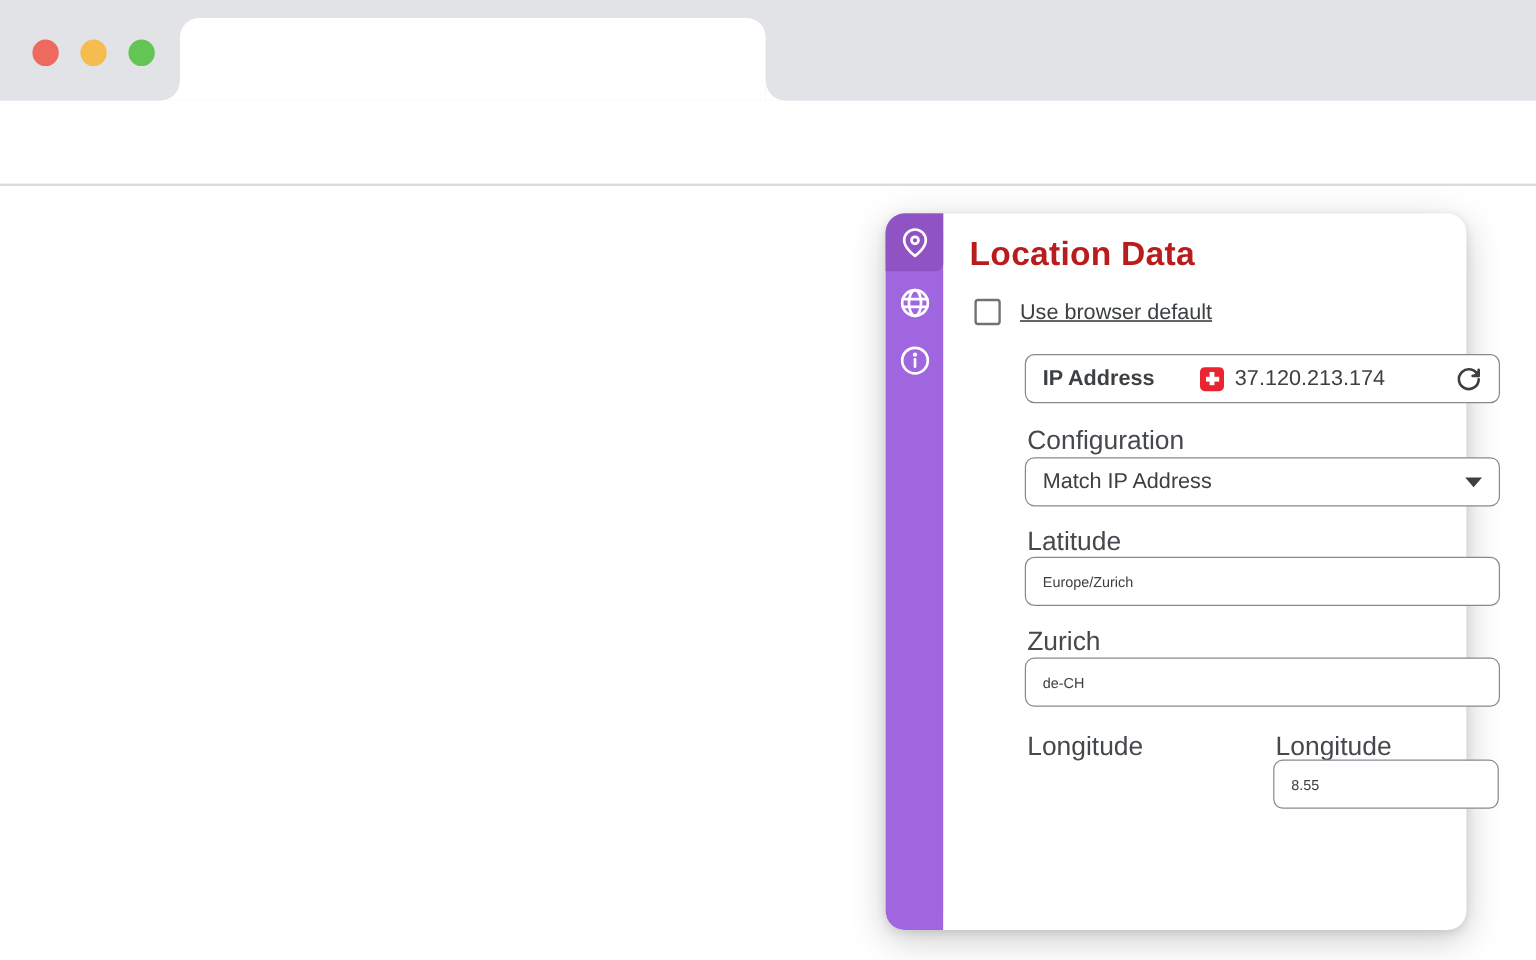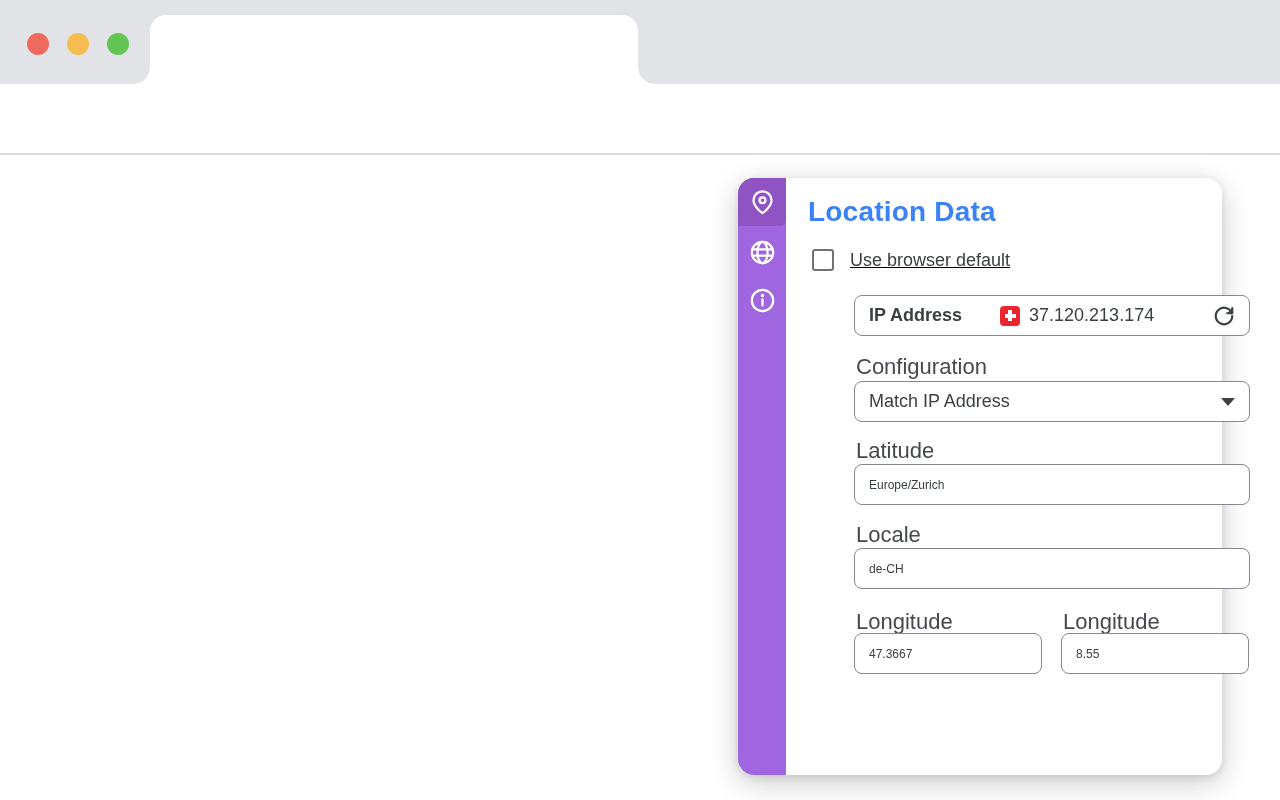--- a/index.html
+++ b/index.html
@@ -46,21 +46,21 @@
   .sidebar { position:absolute; left:0; top:0; width:48px; height:100%;
              background:#a066e0; border-radius:16px 0 0 16px; }
   .side-item { position:absolute; left:0; width:48px; height:48px; display:flex; align-items:center;
                justify-content:center; color:#fff; cursor:pointer; background:none; border:none; }
   .side-item svg { width:27px; height:27px; }
   .si-0 { top:0; background:#9053c4; border-radius:16px 0 6px 0; }
   .si-1 { top:50px; } .si-2 { top:98px; }
 
   .pmain { position:absolute; left:48px; top:0; width:436px; height:100%; }
   .ptitle { position:absolute; left:22px; top:18px; font-size:28px; font-weight:700;
-            color:#3b82f6; letter-spacing:.2px; }
+            color:#b91c1c; letter-spacing:.2px; }
 
   .cbrow { position:absolute; left:26px; top:71px; display:flex; align-items:center; gap:16px;
            cursor:pointer;text-decoration:underline; }
   .cbox { width:22px; height:22px; border:2.5px solid #6f7378; border-radius:3px; background:#fff; }
   .cblabel { font-size:18px; color:#3c4043; }
 
   .ipbox { position:absolute; left:68px; top:117px; width:396px; height:41px;
            border:1px solid #85898f; border-radius:8px; display:flex; align-items:center;
            padding:0 14px; background:#fff; }
   .iplabel { font-size:18px; font-weight:700; color:#3c4043; }
@@ -190,23 +190,22 @@
 
       <div class="flabel lbl-config">Configuration</div>
       <div class="fselect sel-config">
         <span>Match IP Address</span>
         <span class="caret"></span>
       </div>
 
       <div class="flabel lbl-tz">Latitude</div>
       <input class="finput inp-tz" value="Europe/Zurich" style="">
 
-      <div class="flabel lbl-loc">Locale</div>
+      <div class="flabel lbl-loc">Zurich</div>
       <input class="finput inp-loc" value="de-CH" style="">
 
       <div class="flabel lbl-lat">Longitude</div>
-      <input class="finput inp-lat" value="47.3667" style="">
 
       <div class="flabel lbl-lon">Longitude</div>
       <input class="finput inp-lon" value="8.55" style="">
     </div>
   </div>
 </div>
 
 </body></html>

